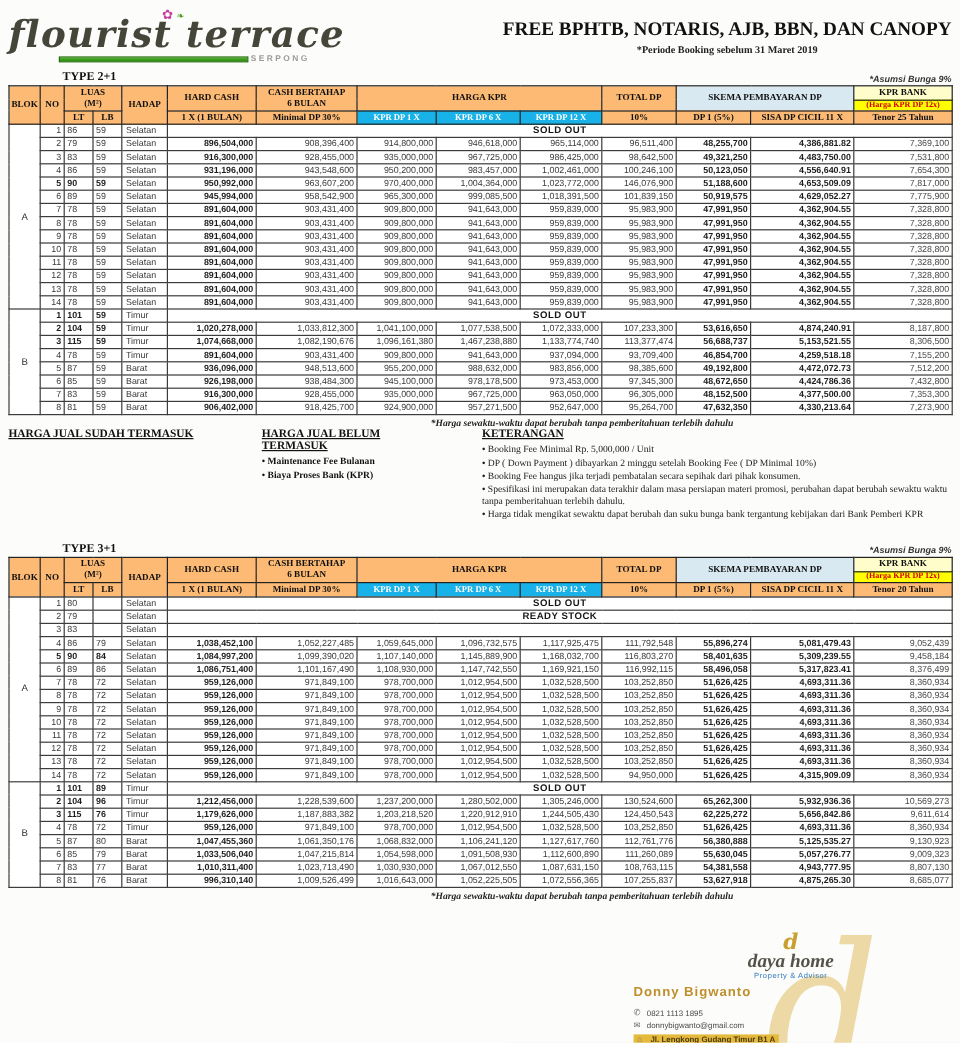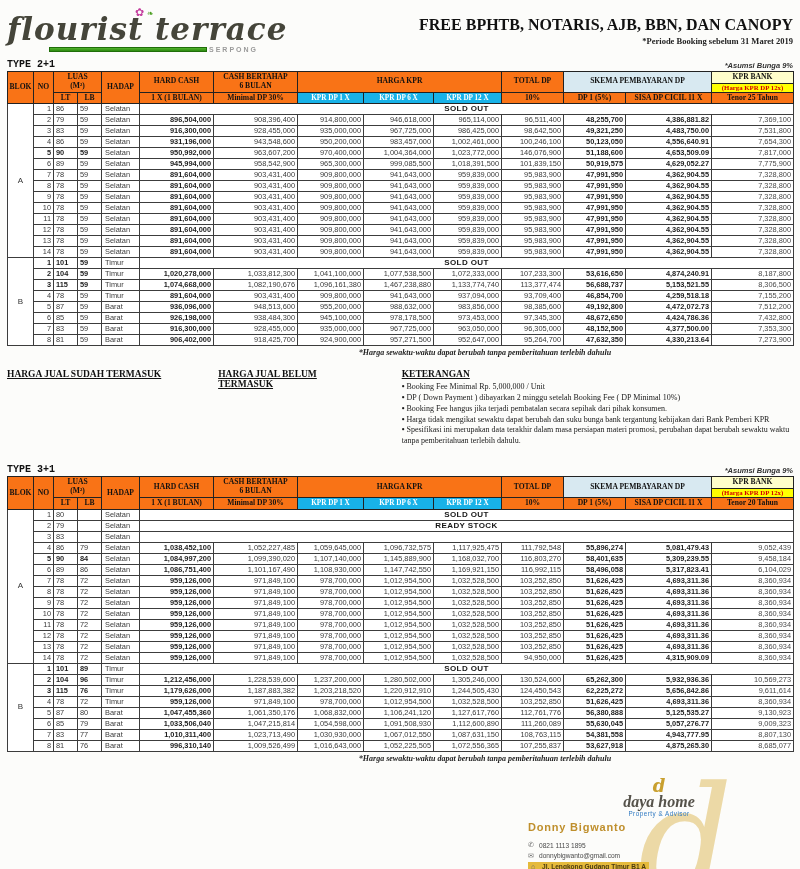--- a/index.html
+++ b/index.html
@@ -8,49 +8,49 @@
 
   
   .tophead { display:flex; justify-content:space-between; align-items:flex-start; height:44px; }
   .logo { position:relative; padding-top:6px; width:300px; }
   .logo-script { font-family:"DejaVu Serif", serif; font-style:italic; font-weight:bold; font-size:31px; color:#45453a; letter-spacing:1px; line-height:1; }
   .flower { position:absolute; left:128px; top:-2px; font-size:11px; color:#c43f9e; }
   .leaf { position:absolute; left:140px; top:1px; font-size:8px; color:#4a9e1f; }
   .logo-bar-row { display:flex; align-items:center; margin-top:1px; margin-left:42px; }
   .logo-bar { width:158px; height:5px; background:linear-gradient(#52b32c,#2c8a10); border:1px solid #1f6e09; }
   .logo-sub { font-size:7px; font-weight:bold; color:#9a9a9a; letter-spacing:2px; margin-left:2px; }
-  .promo { text-align:right; padding-top:8px; }
+  .promo { text-align:center; padding-top:8px; }
   .promo-main { font-family:"Liberation Serif", serif; font-weight:bold; font-size:16px; color:#111; }
   .promo-note { font-family:"Liberation Serif", serif; font-weight:bold; font-size:8.5px; color:#222; margin-top:2px; }
   .address { font-family:"Liberation Serif", serif; font-weight:bold; font-size:10.5px; color:#111; margin-top:6px; }
 
   
   .tbl-caption { display:flex; justify-content:space-between; align-items:flex-end; margin-top:7px; }
-  .type-title { font-family:Liberation Mono, monospace; font-weight:bold; font-size:10px; color:#111; }
+  .type-title { font-family:Liberation Serif, serif; font-weight:bold; font-size:10px; color:#111;margin-left:45px; }
   .asumsi { font-style:italic; font-size:7.5px; color:#333; font-weight:bold; }
   table.pt { border-collapse:collapse; table-layout:fixed; width:786px; margin-top:1px; }
-  .pt th { border:1px solid #222; font-family:"Liberation Serif", serif; font-weight:bold; font-size:7.6px; color:#111; text-align:center; padding:1px 0; line-height:1.15; background:#f97316; }
+  .pt th { border:1px solid #222; font-family:"Liberation Serif", serif; font-weight:bold; font-size:7.6px; color:#111; text-align:center; padding:1px 0; line-height:1.15; background:#fdba74; }
   .pt th.pre { white-space:pre-line; }
   .pt th.cyan { background:#18b2e8; color:#fff; font-size:7.2px; }
   .pt th.skema { background:#d8e9f1; }
   .pt th.kprbank { background:#fffecb; }
   .pt th.yellow { background:#ffff00; color:#d40000; font-size:6.8px; padding:0; }
   .pt td { border:1px solid #3c3c3c; font-size:7.4px; color:#3a3a3a; text-align:right; padding:0 2px; height:10px; line-height:10px; overflow:hidden; white-space:nowrap; background:#fff; }
   .pt td.blok { text-align:center; font-size:8px; color:#333; vertical-align:middle; }
   .pt td.no { text-align:right; }
   .pt td.lt { text-align:left; }
   .pt td.hadap { text-align:left; padding-left:3px; }
   .pt td.b { font-weight:bold; color:#1c1c1c; }
   .pt td.hc { font-weight:bold; color:#1c1c1c; }
   .pt td.status { text-align:center; font-weight:bold; font-size:8px; color:#161616; letter-spacing:.4px; }
   .pt td.ten { color:#4a4a4a; }
   .footnote { font-family:"Liberation Serif", serif; font-style:italic; font-weight:bold; font-size:8px; color:#222; text-align:center; padding-left:170px; margin-top:2px; }
 
   
-  .notes { display:flex; margin-top:12px; height:88px;gap:32px; }
+  .notes { display:flex; height:88px;gap:32px; }
   .note-col h4 { font-family:"Liberation Serif", serif; font-size:9.5px; color:#111; text-decoration:underline; margin-bottom:3px; }
   .note-col ul { list-style:none; }
   .note-col li { font-family:"Liberation Serif", serif; font-size:8px; color:#111; line-height:1.35; }
   .note-col li::before { content:"• "; font-weight:bold; }
   .note-col.bold li { font-weight:bold; }
   .nc1 { width:195px; }
   .nc2 { width:165px; }
   .nc3 { width:426px; }
   .nc3 li { font-weight:normal; color:#1a1a1a; }
 
@@ -462,29 +462,33 @@
     </table>
     <div class="footnote">*Harga sewaktu-waktu dapat berubah tanpa pemberitahuan terlebih dahulu</div>
   </section>
 
   <div class="notes">
     <div class="note-col nc1 bold">
       <h4>HARGA JUAL SUDAH TERMASUK</h4>
     </div>
     <div class="note-col nc2 bold">
       <h4>HARGA JUAL BELUM TERMASUK</h4>
+      <ul>
+          <li>Maintenance Fee Bulanan</li>
+          <li>Biaya Proses Bank (KPR)</li>
+        </ul>
     </div>
     <div class="note-col nc3">
       <h4>KETERANGAN</h4>
       <ul>
           <li>Booking Fee Minimal Rp. 5,000,000 / Unit</li>
           <li>DP ( Down Payment ) dibayarkan 2 minggu setelah Booking Fee ( DP Minimal 10%)</li>
           <li>Booking Fee hangus jika terjadi pembatalan secara sepihak dari pihak konsumen.</li>
+          <li>Spesifikasi ini merupakan data terakhir dalam masa persiapan materi promosi, perubahan dapat berubah sewaktu waktu tanpa pemberitahuan terlebih dahulu.</li>
           <li>Harga tidak mengikat sewaktu dapat berubah dan suku bunga bank tergantung kebijakan dari Bank Pemberi KPR</li>
-          <li>Spesifikasi ini merupakan data terakhir dalam masa persiapan materi promosi, perubahan dapat berubah sewaktu waktu tanpa pemberitahuan terlebih dahulu.</li>
         </ul>
     </div>
   </div>
 
   <section>
     <div class="tbl-caption">
       <span class="type-title">TYPE 3+1</span>
       <span class="asumsi">*Asumsi Bunga 9%</span>
     </div>
     <table class="pt">
@@ -595,21 +599,21 @@
             <td class="lt">86</td>
             <td class="hadap">Selatan</td>
             <td class="hc">1,086,751,400</td>
             <td>1,101,167,490</td>
             <td>1,108,930,000</td>
             <td>1,147,742,550</td>
             <td>1,169,921,150</td>
             <td>116,992,115</td>
             <td class="b">58,496,058</td>
             <td class="b">5,317,823.41</td>
-            <td class="ten">6,104,029</td>
+            <td class="ten">8,376,499</td>
           </tr>
           <tr>
             <td class="no">7</td>
             <td class="lt">78</td>
             <td class="lt">72</td>
             <td class="hadap">Selatan</td>
             <td class="hc">959,126,000</td>
             <td>971,849,100</td>
             <td>978,700,000</td>
             <td>1,012,954,500</td>

